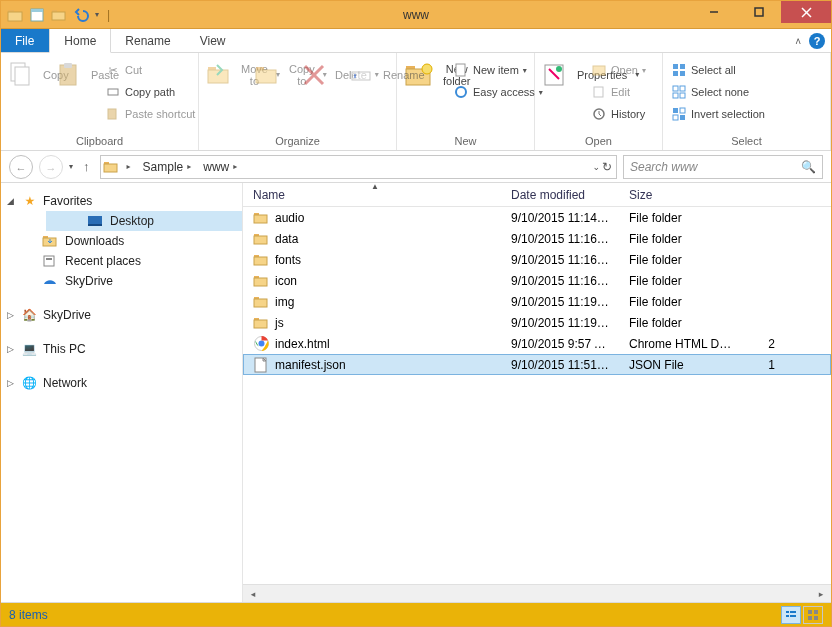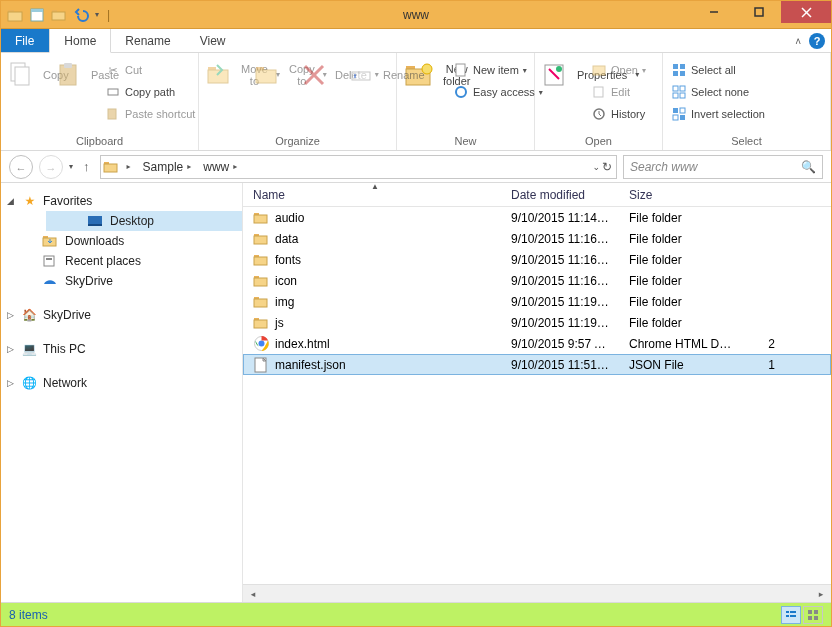--- a/index.html
+++ b/index.html
@@ -64,21 +64,21 @@
   .rows { flex:1; overflow:auto; }
   .row { height:21px; display:flex; align-items:center; font-size:12px; }
   .row .cell { padding:0 10px; overflow:hidden; white-space:nowrap; text-overflow:ellipsis; }
   .row .c-name { display:flex; align-items:center; gap:6px; }
   .row.sel { background:#cde6f7; outline:1px solid #7bb3e0; outline-offset:-1px; }
   .ficon { width:16px; height:16px; display:flex; align-items:center; justify-content:center; flex:0 0 16px; }
   
   .hscroll { height:18px; background:#f0f0f0; border-top:1px solid #e0e0e0; position:relative; }
   .hscroll .thumbL { position:absolute; left:2px; top:2px; width:16px; height:14px; display:flex; align-items:center; justify-content:center; color:#666; font-size:9px;}
   .hscroll .thumbR { position:absolute; right:2px; top:2px; width:16px; height:14px; display:flex; align-items:center; justify-content:center; color:#666; font-size:9px;}
-  .status { height:24px; background:#bef264; border-top:1px solid #dadada; display:flex; align-items:center; padding:4px 8px; font-size:12px; color:#1960b0; justify-content:space-between; }
+  .status { height:24px; background:#eab308; border-top:1px solid #dadada; display:flex; align-items:center; padding:4px 8px; font-size:12px; color:#1960b0; justify-content:space-between; }
   .viewbtns { display:flex; gap:2px; }
   .vb { width:20px; height:18px; border:1px solid #c7c7c7; display:flex; align-items:center; justify-content:center; font-size:10px; color:#555;}
   .vb.on { background:#cde6f7; border-color:#7bb3e0;}
   
   .folder-svg rect.tab{ fill:#e8b25a;} .folder-svg rect.body{ fill:#f6d488; stroke:#caa24b;}
 </style>
 </head>
 <body>
 
 <div class="window">

